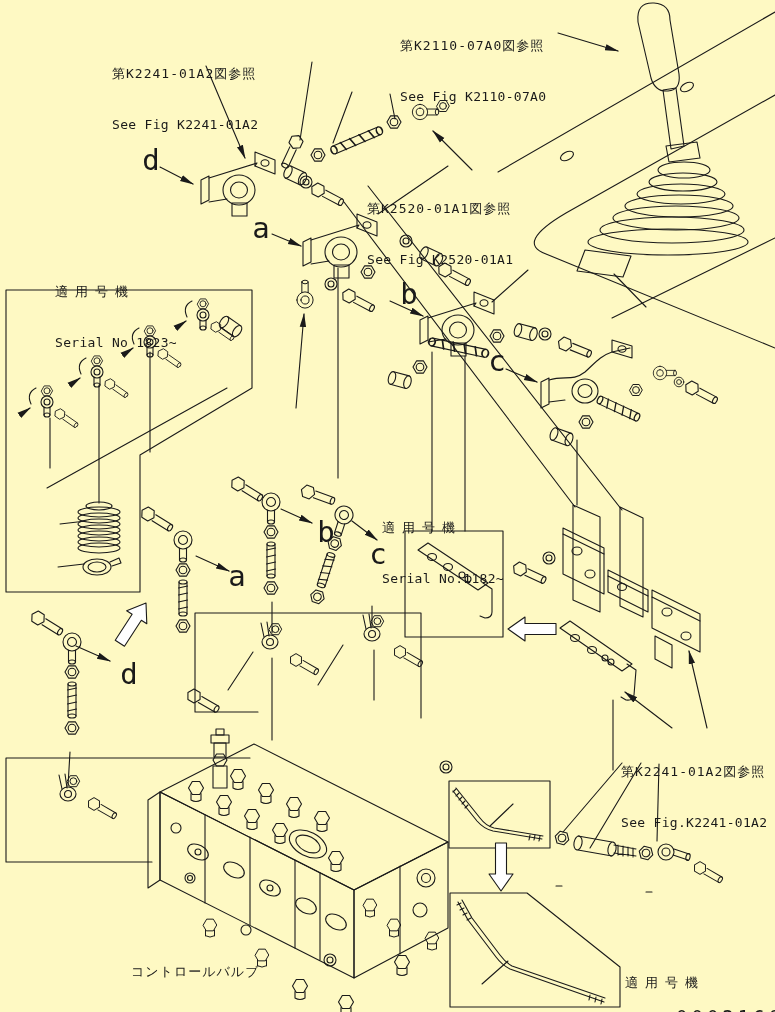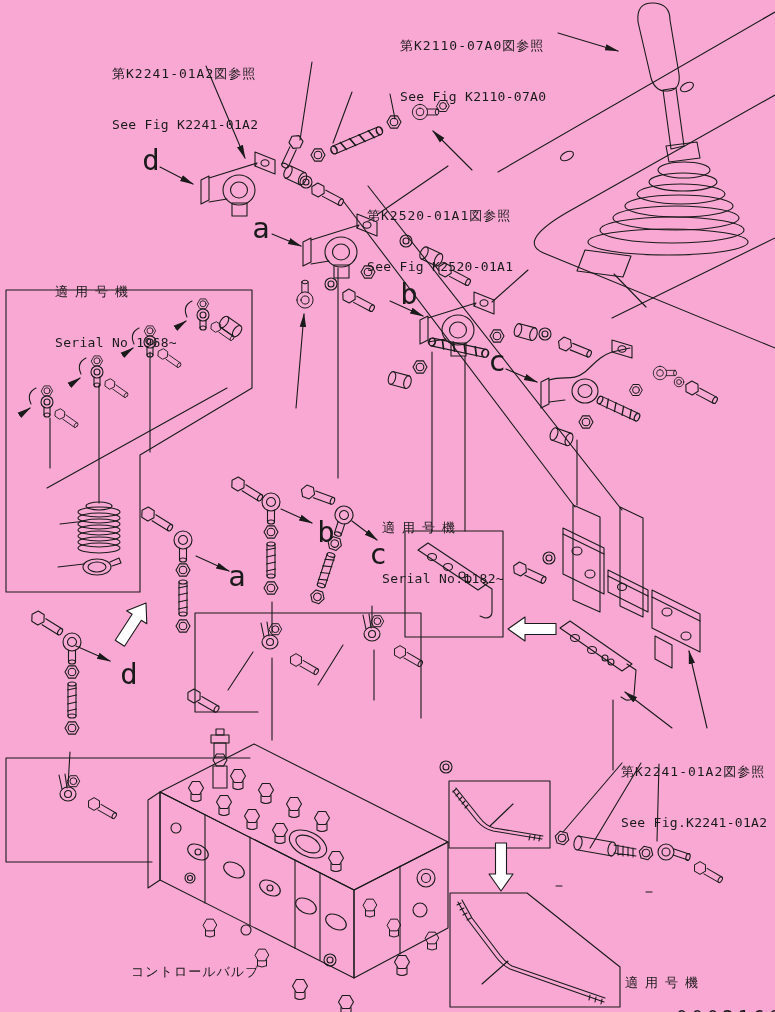--- a/index.html
+++ b/index.html
@@ -1,16 +1,16 @@
 <!DOCTYPE html>
 <html><head>
 <meta charset="utf-8">
 <style>
   html,body{margin:0;padding:0;background:#e8e8e8;}
-  .stage{position:relative;width:775px;height:1012px;background:#f9a8d4;overflow:hidden;
+  .stage{position:relative;width:775px;height:1012px;background:#fef9c3;overflow:hidden;
          font-family:"DejaVu Sans Mono",monospace;color:#1a1a1a;}
   .stage svg{position:absolute;left:0;top:0;}
   .lbl{position:absolute;font-size:13px;line-height:17px;white-space:pre;}
   .lbl .jp{display:block;letter-spacing:1px;}
   .lbl .en{display:block;letter-spacing:0.3px;}
   .jp-wide .jp{letter-spacing:7px;}
   .callout{position:absolute;font-size:29px;font-weight:400;transform:translate(-50%,-55%);}
   .pn{position:absolute;font-size:19px;letter-spacing:4px;margin-top:23px;}
 </style>
 </head>
@@ -420,27 +420,27 @@
 </svg>
 
 <div class="lbl" style="left:400px;top:3px;">
   <span class="jp">第K2110-07A0図参照</span>
   <span class="en">See Fig K2110-07A0</span>
 </div>
 <div class="lbl" style="left:112px;top:31px;">
   <span class="jp">第K2241-01A2図参照</span>
   <span class="en">See Fig K2241-01A2</span>
 </div>
-<div class="lbl" style="left:367px;top:173px;">
+<div class="lbl" style="left:367px;top:166px;">
   <span class="jp">第K2520-01A1図参照</span>
   <span class="en">See Fig K2520-01A1</span>
 </div>
 <div class="lbl jp-wide" style="left:55px;top:249px;">
   <span class="jp">適用号機</span>
-  <span class="en">Serial No 1968~</span>
+  <span class="en">Serial No 1823~</span>
 </div>
 <div class="lbl jp-wide" style="left:382px;top:485px;">
   <span class="jp">適用号機</span>
   <span class="en">Serial No.1182~</span>
 </div>
 <div class="lbl" style="left:621px;top:729px;">
   <span class="jp">第K2241-01A2図参照</span>
   <span class="en">See Fig.K2241-01A2</span>
 </div>
 <div class="lbl" style="left:131px;top:929px;">

